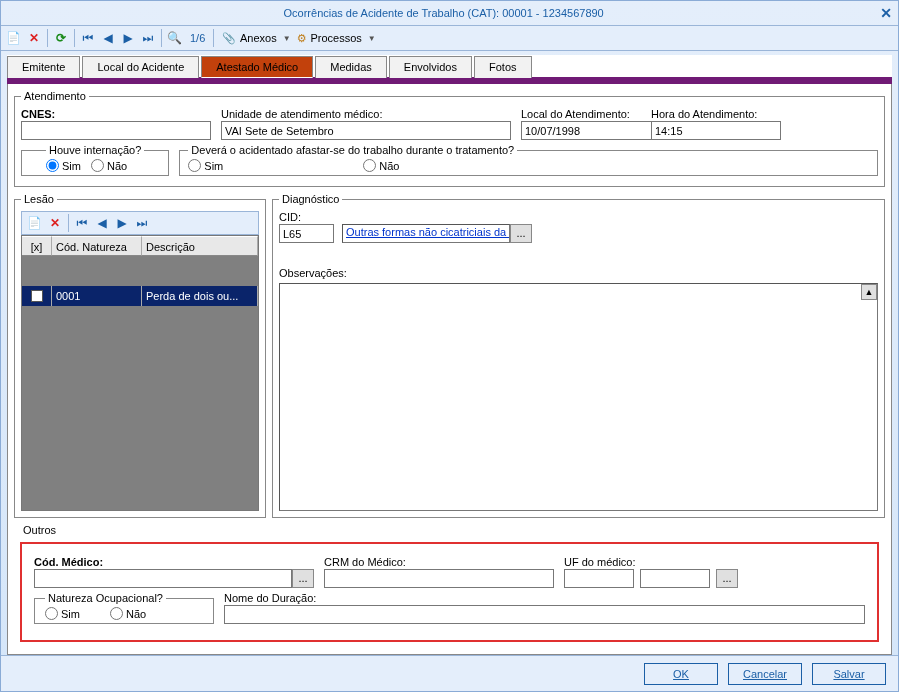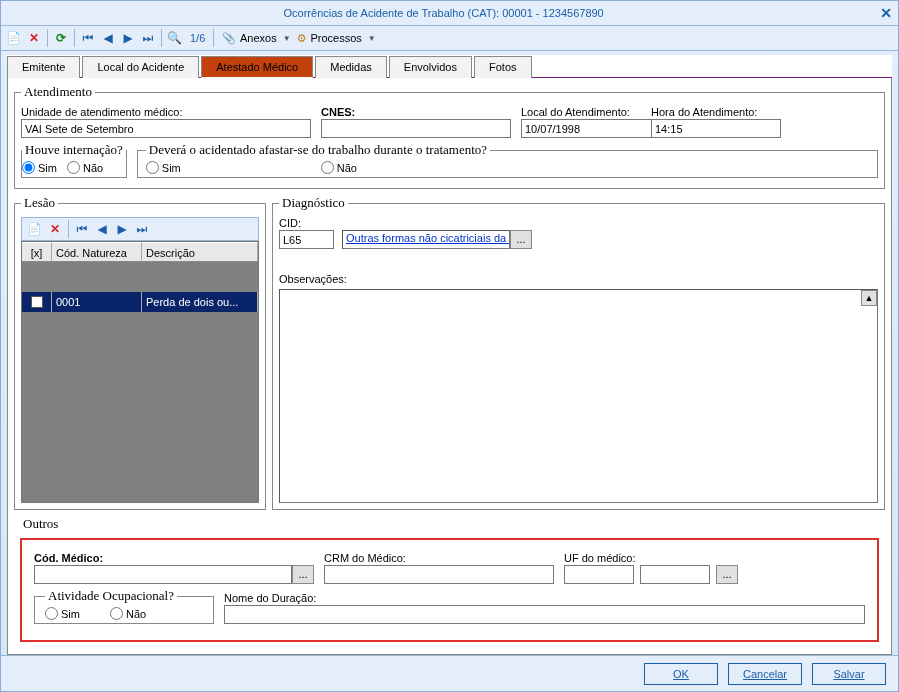--- a/index.html
+++ b/index.html
@@ -66,21 +66,21 @@
 
 .content {
   flex: 1;
   background: #fff;
   margin: 4px 6px 0 6px;
   display: flex;
   flex-direction: column;
 }
 .tabs {
   display: flex;
-  border-bottom: 1px solid #701a75;
+  border-bottom: 7px solid #701a75;
   text-align: right;
 }
 .tab {
   border: 1px solid #888;
   border-bottom: none;
   padding: 4px 14px;
   margin-right: 2px;
   background: #f2f2f2;
   position: relative;
   top: 1px;
@@ -98,23 +98,22 @@
   display: flex;
   flex-direction: column;
   gap: 6px;
 }
 fieldset {
   border: 1px solid #888;
   padding: 6px;
   position: relative;
 }
 fieldset > legend {
-  font-size: 13px;
+  font-size: 11px;
   padding: 0 3px;
-  font-family: Liberation Serif, serif;
 }
 .row { display: flex; gap: 10px; align-items: flex-end; margin-bottom: 4px; }
 .col { display: flex; flex-direction: column; gap: 1px; }
 label { font-size: 11px; }
 .bold { font-weight: bold; }
 input[type="text"] {
   border: 1px solid #777;
   background: #fff;
   height: 19px;
   padding: 0 3px;
@@ -293,42 +292,42 @@
       <div class="tab">Medidas</div>
       <div class="tab">Envolvidos</div>
       <div class="tab">Fotos</div>
     </div>
 
     <div class="panel">
 
       <fieldset>
         <legend>Atendimento</legend>
         <div class="row">
+          <div class="col" style="width:190px">
+            <label class="bold">CNES:</label>
+            <input type="text" class="sunken" value="" style="">
+          </div>
           <div class="col" style="width:290px">
             <label>Unidade de atendimento médico:</label>
             <input type="text" class="sunken" value="VAI Sete de Setembro" style="">
-          </div>
-          <div class="col" style="width:190px">
-            <label class="bold">CNES:</label>
-            <input type="text" class="sunken" value="" style="">
           </div>
           <div class="col" style="width:120px">
             <label>Local do Atendimento:</label>
             <div class="datefield">
               <input type="text" class="sunken" value="10/07/1998" style="">
               <div class="ddarrow">▼</div>
             </div>
           </div>
           <div class="col" style="width:130px">
             <label>Hora do Atendimento:</label>
             <input type="text" class="sunken" value="14:15" style="">
           </div>
         </div>
         <div class="row">
-          <fieldset style="padding:3px 0">
+          <fieldset style="padding:3px 24px">
             <legend>Houve internação?</legend>
             <div class="radio-group">
               <label>
                   <input type="radio" name="int" checked="" style="">
                   <span>Sim</span>
                 </label>
               <label>
                   <input type="radio" name="int" style="">
                   <span>Não</span>
                 </label>
@@ -421,21 +420,21 @@
               <label>UF do médico:</label>
               <div style="display:flex; gap:6px">
                 <input type="text" class="sunken" style="width: 70px;" value="">
                 <input type="text" class="sunken" style="width: 70px;">
                 <div class="lookup-btn">...</div>
               </div>
             </div>
           </div>
           <div class="row">
             <fieldset style="padding:3px 10px; width:180px">
-              <legend>Atividade Ocupacional?</legend>
+              <legend>Natureza Ocupacional?</legend>
               <div class="radio-group" style="gap:30px">
                 <label>
                     <input type="radio" name="atv" style="">
                     <span>Sim</span>
                   </label>
                 <label>
                     <input type="radio" name="atv" style="">
                     <span>Não</span>
                   </label>
               </div>

